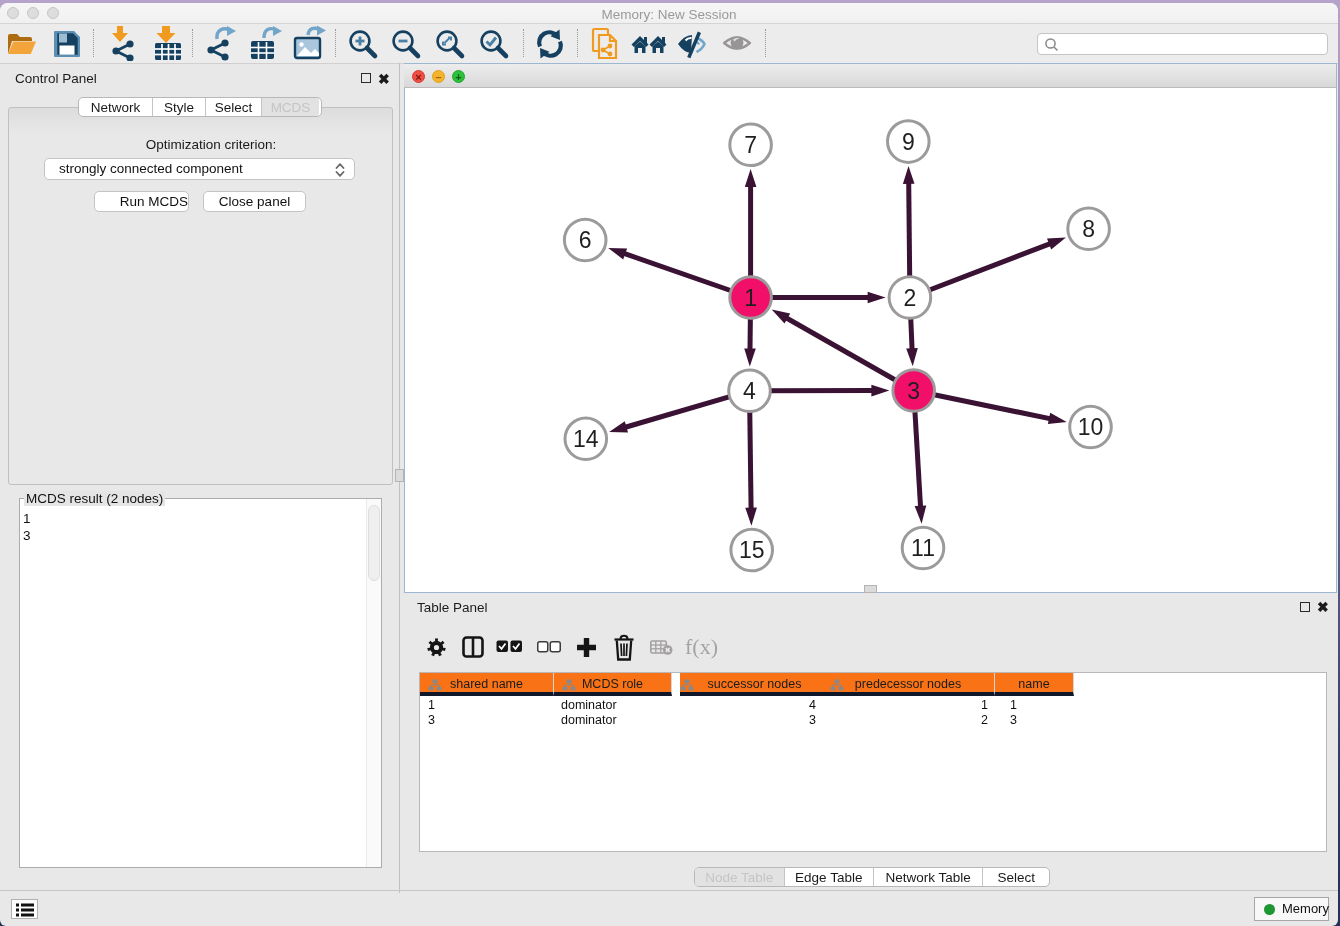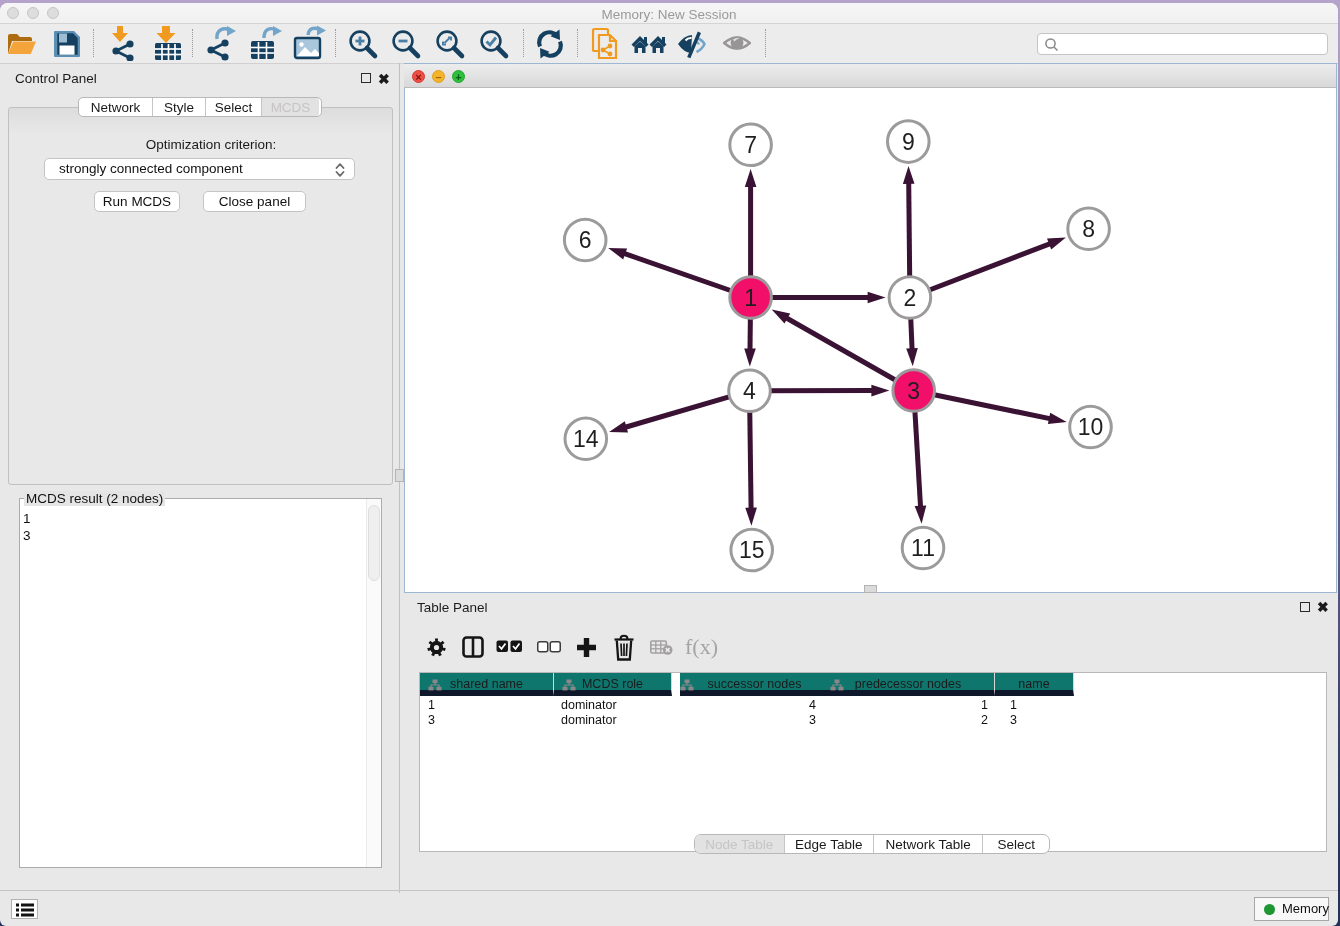--- a/index.html
+++ b/index.html
@@ -64,22 +64,22 @@
   border:1px solid #9db7d2; background:#fff; }
 #ftitle { position:absolute; left:404px; top:64px; width:932px; height:24px;
   background:linear-gradient(#ededed,#d9d8d8); border-bottom:1px solid #bbb9b9; }
 .light { position:absolute; top:6px; width:13px; height:13px; border-radius:50%;
   font-size:11px; font-weight:bold; text-align:center; line-height:12px; }
 #ftext { position:absolute; top:5px; left:0; width:932px; text-align:center; font-size:13px; color:#1c1c1c; }
 
 #tp-title { position:absolute; left:417px; top:600px; font-size:13.5px; color:#1c1c1c; }
 #tablebox { position:absolute; left:419px; top:672px; width:908px; height:180px;
   background:#fff; border:1px solid #b9b7b7; }
-.th { position:absolute; top:0; height:23px; background:#0f766e;
-  border-right:1px solid #d8d6d6; border-bottom:6px solid #0f172a;
+.th { position:absolute; top:0; height:23px; background:#f97316;
+  border-right:1px solid #d8d6d6; border-bottom:4px solid #0f172a;
   font-size:12.5px; color:#1b1b1b; text-align:center; line-height:23px; }
 .td { position:absolute; font-size:12.5px; color:#111; height:15px; line-height:15px; }
 .hicon { position:absolute; top:6px; }
 
 #statusline { position:absolute; left:0; top:890px; width:1338px; height:1px; background:#c6c4c4; }
 #listbtn { position:absolute; left:11px; top:899px; width:27px; height:20px;
   background:#fdfdfd; border:1px solid #b2b0b0; }
 #membtn { position:absolute; left:1254px; top:897px; width:75px; height:24px;
   background:#f9f8f8; border:1px solid #a8a6a6; font-size:13px; color:#111;
   text-align:center; line-height:22px; }
@@ -244,21 +244,21 @@
     <div class="tab" style="width:56px">Select</div>
     <div class="tab sel" style="width:58px">MCDS</div>
   </div>
   <div id="opt-label">Optimization criterion:</div>
   <div id="dropdown">strongly connected component
     <svg width="10" height="14" style="position:absolute;right:9px;top:4px" viewBox="0 0 10 14">
       <path d="M1.5 5 L5 1.2 L8.5 5" fill="none" stroke="#6b6969" stroke-width="1.8" stroke-linecap="round" stroke-linejoin="round"></path>
       <path d="M1.5 9 L5 12.8 L8.5 9" fill="none" stroke="#6b6969" stroke-width="1.8" stroke-linecap="round" stroke-linejoin="round"></path>
     </svg>
   </div>
-  <div class="btn" style="left:94px; width:86px;">Run MCDS</div>
+  <div class="btn" style="left:94px; width:95px;text-align:right;">Run MCDS</div>
   <div class="btn" style="left:203px; width:103px;">Close panel</div>
 
   <div id="fieldset"></div>
   <div id="fs-white"></div>
   <div id="fs-scroll"></div>
   <div id="fs-thumb"></div>
   <div id="fs-legend">MCDS result (2 nodes)</div>
   <div id="fs-text">1<br>3</div>
 
   <div id="vsplit-line"></div>
@@ -403,21 +403,21 @@
     <div class="td" style="left:141px;top:25px">dominator</div>
     <div class="td" style="left:252px;top:25px;width:144px;text-align:right">4</div>
     <div class="td" style="left:402px;top:25px;width:166px;text-align:right">1</div>
     <div class="td" style="left:590px;top:25px">1</div>
     <div class="td" style="left:8px;top:40px">3</div>
     <div class="td" style="left:141px;top:40px">dominator</div>
     <div class="td" style="left:252px;top:40px;width:144px;text-align:right">3</div>
     <div class="td" style="left:402px;top:40px;width:166px;text-align:right">2</div>
     <div class="td" style="left:590px;top:40px">3</div>
   </div>
-  <div class="tabstrip" style="left:694px; top:834px; width:356px;border-radius:7px;">
+  <div class="tabstrip" style="left:694px; top:867px; width:356px;">
     <div class="tab sel" style="width:89px">Node Table</div>
     <div class="tab" style="width:90px">Edge Table</div>
     <div class="tab" style="width:110px">Network Table</div>
     <div class="tab" style="width:67px">Select</div>
   </div>
 
   <div id="statusline"></div>
   <div id="listbtn">
     <svg width="19" height="14" viewBox="0 0 19 14" style="position:absolute;left:4px;top:3px">
       <g fill="#111">

